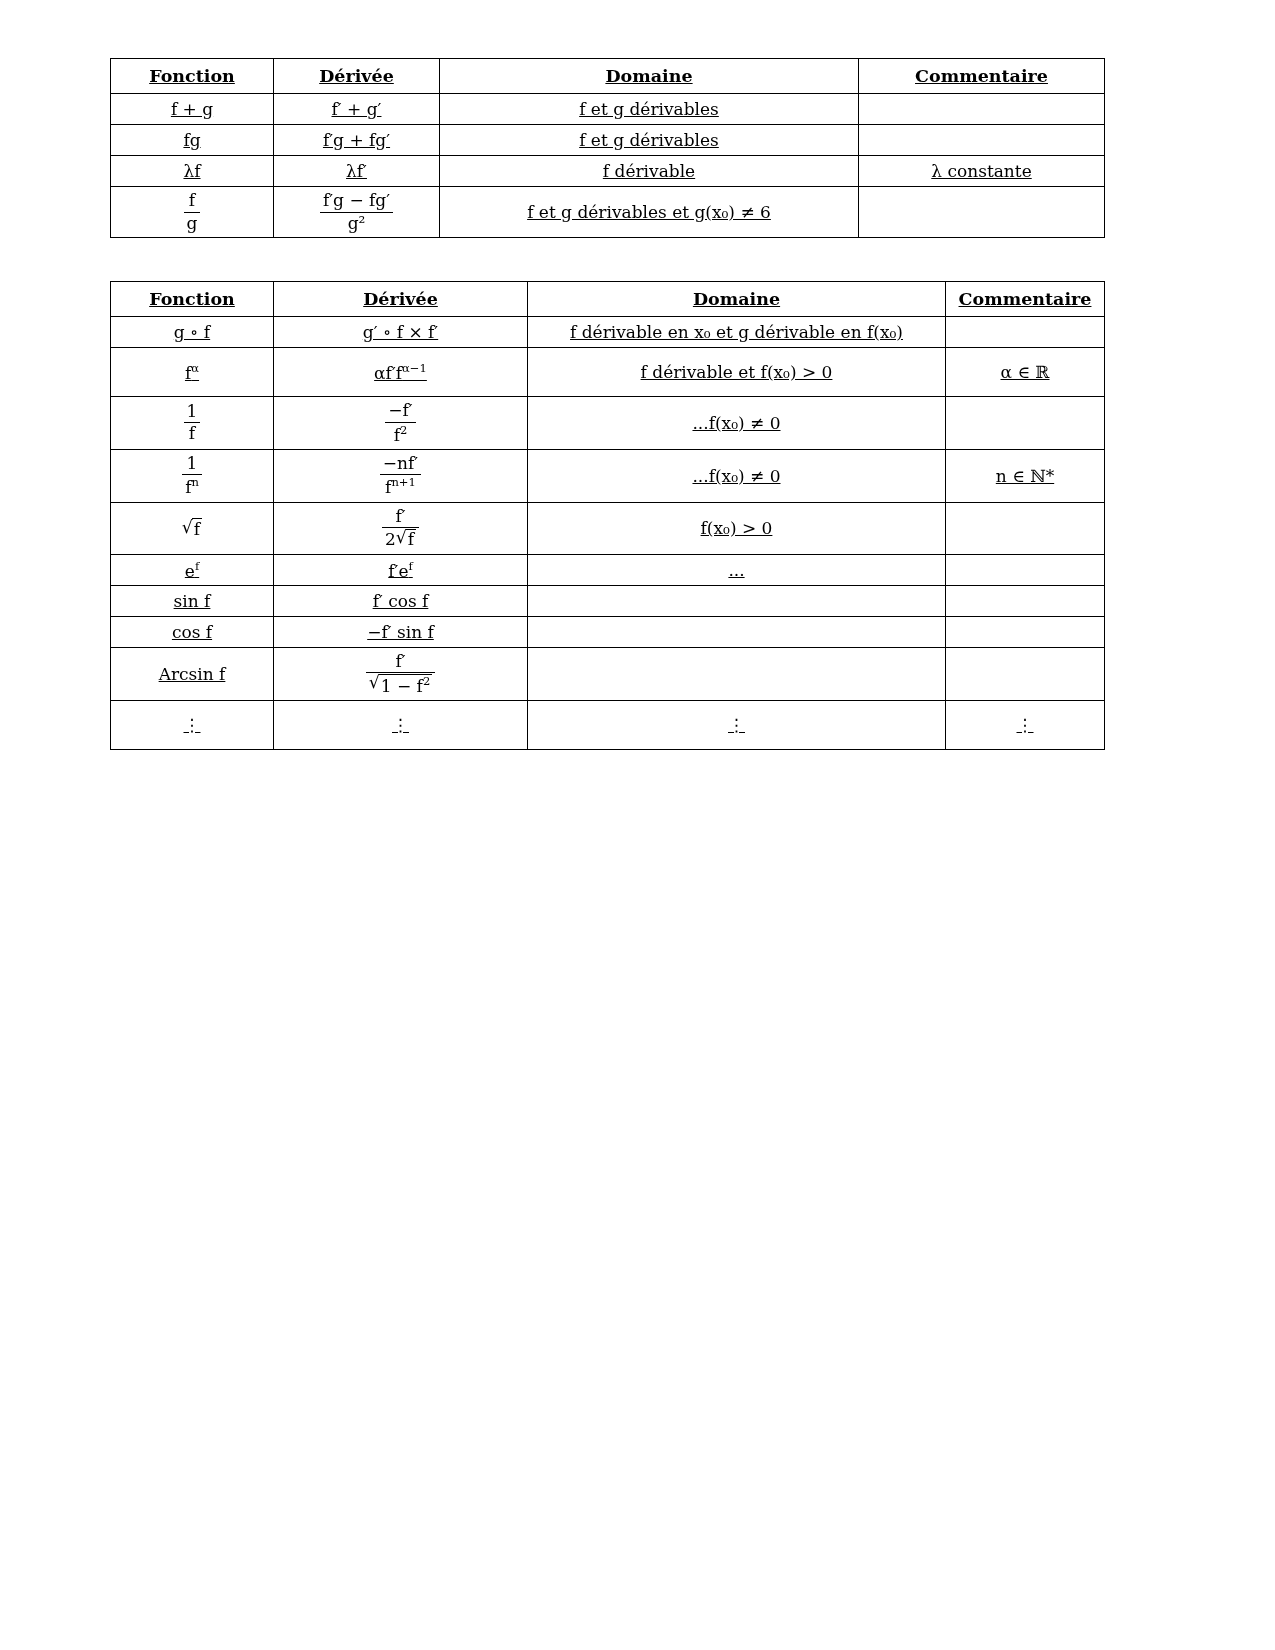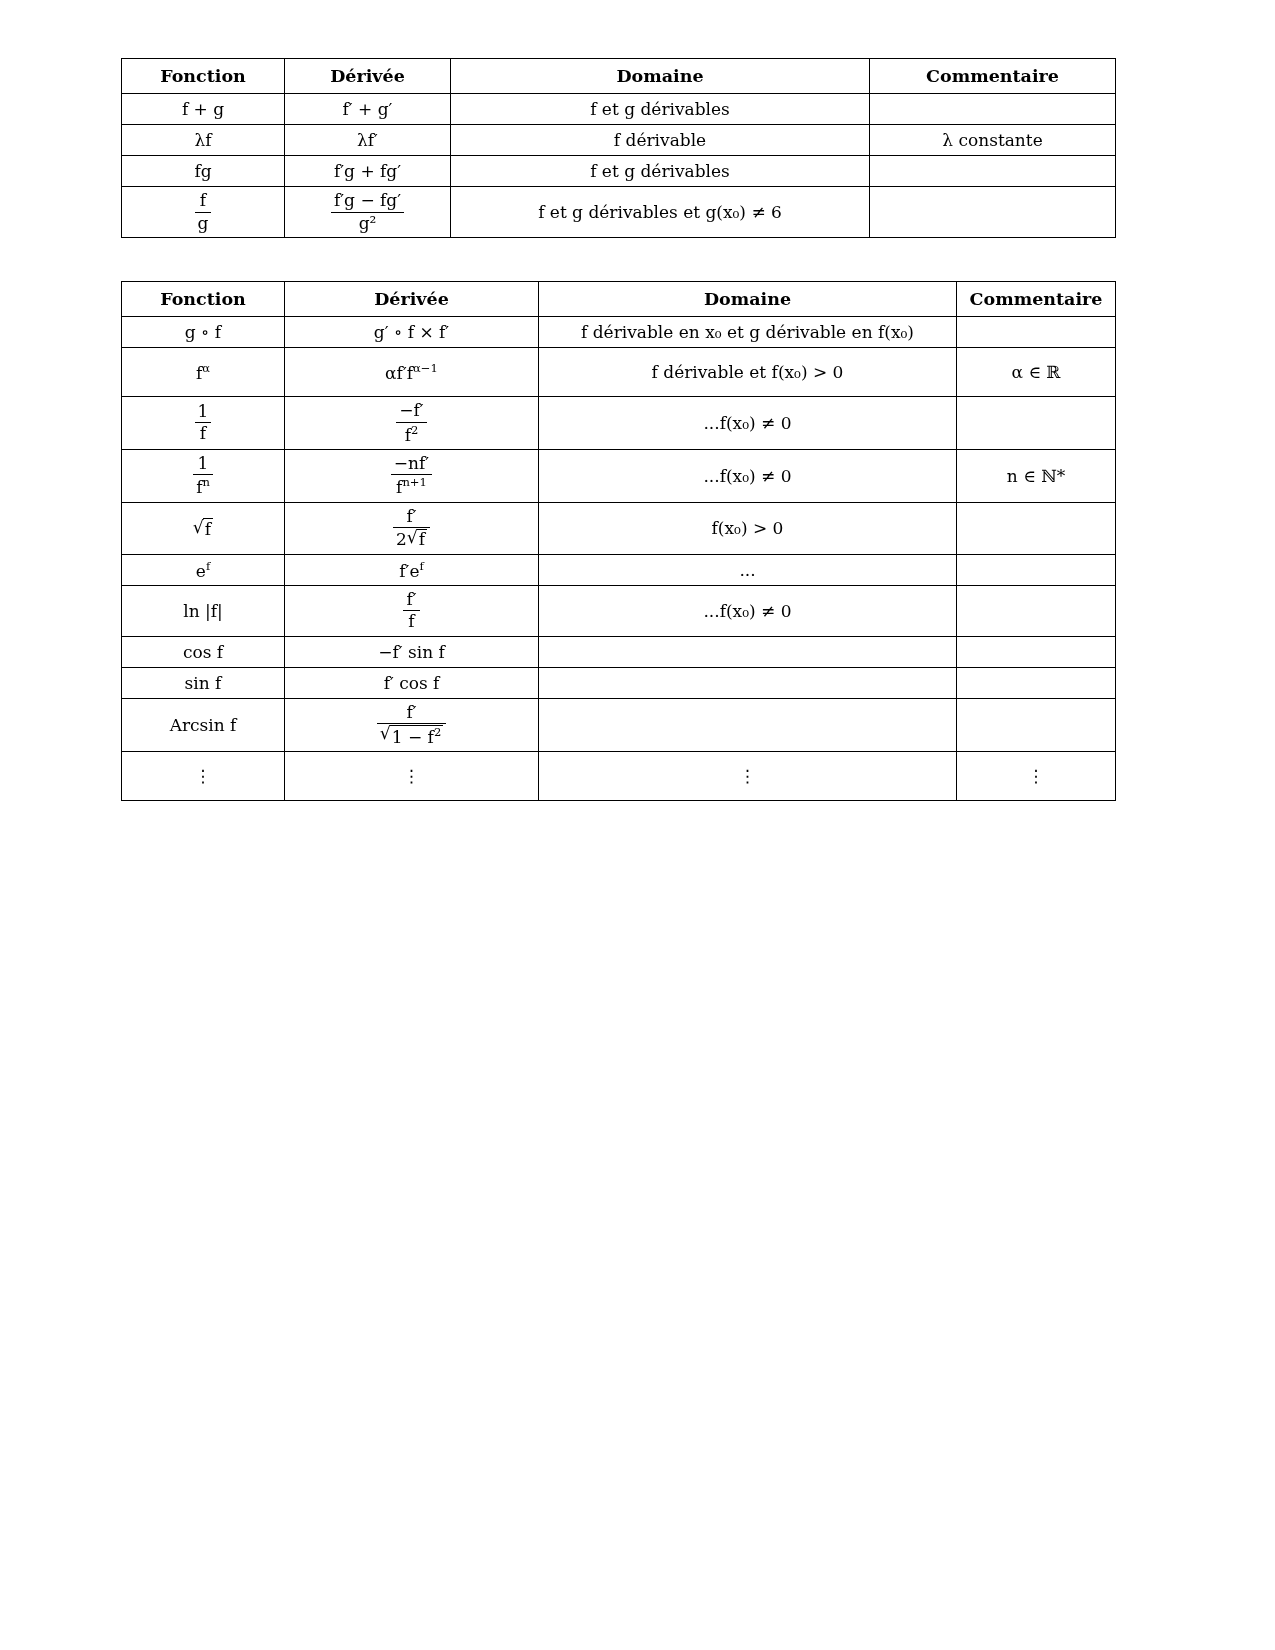--- a/index.html
+++ b/index.html
@@ -16,21 +16,22 @@
   }
   .page {
     position: absolute;
     left: 0; top: 0;
     width: 1275px;
     height: 1650px;
     padding: 0;
   }
   .table-wrap {
     position: absolute;
-    left: 121px;
+    left: 110px;
+    text-decoration: underline;
   }
   #table-1 { top: 58px; }
   #table-2 { top: 281px; }
 
   table.math-table {
     border-collapse: collapse;
     table-layout: fixed;
     border: 1.6px solid #000;
     background: #fff;
   }
@@ -125,30 +126,30 @@
         </tr>
       </thead>
       <tbody>
         <tr class="r-short">
           <td>f + g</td>
           <td>f′ + g′</td>
           <td>f et g dérivables</td>
           <td></td>
         </tr>
         <tr class="r-short">
+          <td>fg</td>
+          <td>f′g + fg′</td>
+          <td>f et g dérivables</td>
+          <td></td>
+        </tr>
+        <tr class="r-short">
           <td>λf</td>
           <td>λf′</td>
           <td>f dérivable</td>
           <td>λ constante</td>
-        </tr>
-        <tr class="r-short">
-          <td>fg</td>
-          <td>f′g + fg′</td>
-          <td>f et g dérivables</td>
-          <td></td>
         </tr>
         <tr class="r-tall">
           <td>
             <span class="frac">
               <span class="num">f</span>
               <span class="den">g</span>
             </span>
           </td>
           <td>
             <span class="frac">
@@ -243,42 +244,31 @@
           <td></td>
         </tr>
 
         <tr class="r-short">
           <td>e<sup>f</sup></td>
           <td>f′e<sup>f</sup></td>
           <td>...</td>
           <td></td>
         </tr>
 
-        <tr class="r-tall">
-          <td>ln |f|</td>
-          <td>
-            <span class="frac">
-              <span class="num">f′</span>
-              <span class="den">f</span>
-            </span>
-          </td>
-          <td>...f(x₀) ≠ 0</td>
+
+        <tr class="r-short">
+          <td>sin f</td>
+          <td>f′ cos f</td>
+          <td></td>
           <td></td>
         </tr>
 
         <tr class="r-short">
           <td>cos f</td>
           <td>−f′ sin f</td>
-          <td></td>
-          <td></td>
-        </tr>
-
-        <tr class="r-short">
-          <td>sin f</td>
-          <td>f′ cos f</td>
           <td></td>
           <td></td>
         </tr>
 
 
         <tr class="r-tall">
           <td>Arcsin f</td>
           <td>
             <span class="frac">
               <span class="num">f′</span>

